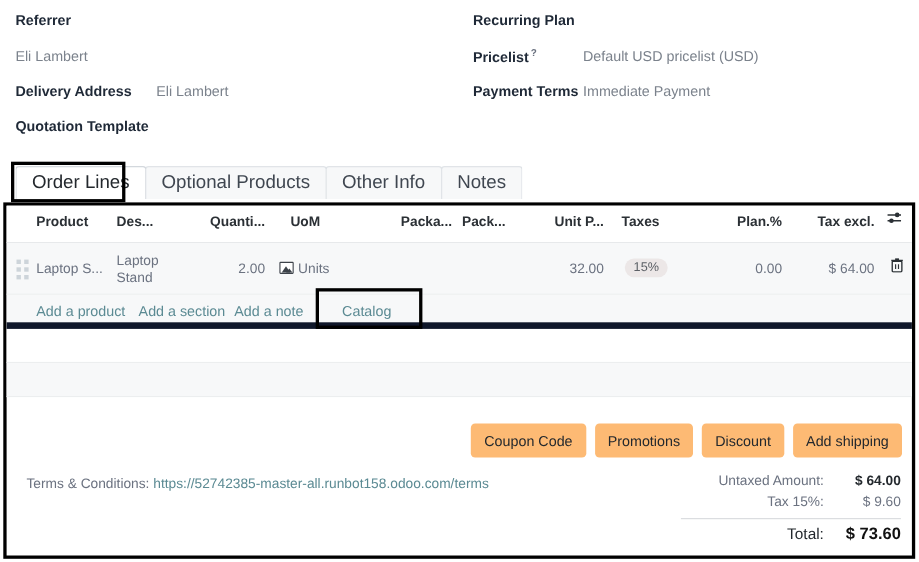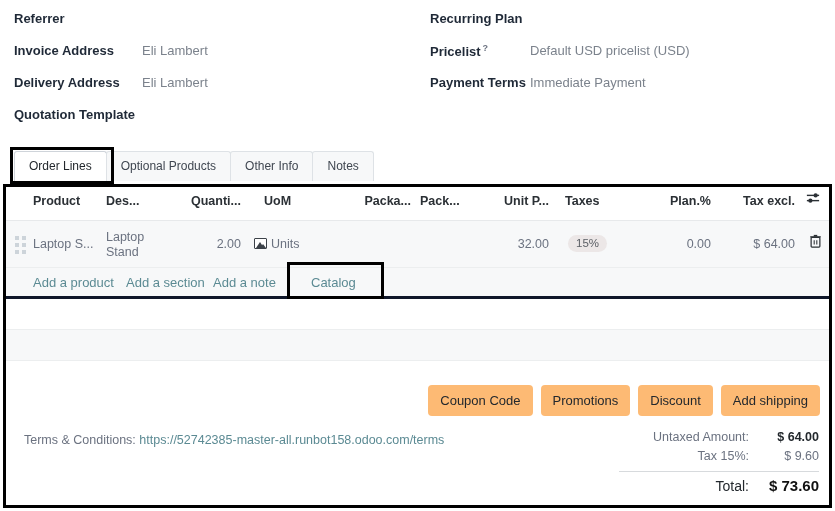--- a/index.html
+++ b/index.html
@@ -24,21 +24,21 @@
     padding-top: 3px; white-space: nowrap;
   }
   .col-left .f-label  { width: 128px; }
   .col-right .f-label { width: 100px; }
   .f-value { font-size: 13px; color: #7b828c; padding-top: 3px; white-space: nowrap; }
   .help-q { font-size: 9px; color: #6b7280; vertical-align: super; margin-left: 2px; font-weight: bold; }
 
   
   .tabs { position: absolute; left: 14px; top: 151px; display: flex; align-items: flex-end; }
   .tab {
-    font-size: 12px; color: #3f4650;
+    font-size: 17px; color: #3f4650;
     padding: 6px 14px 7px 14px;
     border: 1px solid #dee2e6; border-bottom: none;
     background: #f7f8f9;
     margin-right: -1px;
     border-radius: 3px 3px 0 0;
     line-height: 16px;
   }
   .tab.active { background: #ffffff; color: #23282d; border-color: #cfd4da; }
   .tab-annot {
     position: absolute; left: 10px; top: 147px;
@@ -91,21 +91,21 @@
   .uom-icon:after {
     content: ""; position: absolute; right: 0px; bottom: 0;
     border-left: 3px solid transparent; border-right: 3px solid transparent;
     border-bottom: 4px solid #3c4249;
   }
   .trash-icon { position: absolute; right: 7px; top: 13px; width: 13px; cursor: pointer; }
 
   
   .add-row {
     position: relative; height: 31px; background: #f7f8f9;
-    border-bottom: 3px solid #0f172a;
+    border-bottom: 6px solid #0f172a;
   }
   .add-link {
     position: absolute; top: 7px; font-size: 13px; color: #5b8a93;
     white-space: nowrap; cursor: pointer;
   }
   .catalog-annot {
     position: absolute; left: 281px; top: -6px;
     width: 97px; height: 37px; border: 3px solid #000; pointer-events: none;
   }
   .filler { height: 31px; background: #fff; border-bottom: 1px solid #eceeef; }
@@ -139,21 +139,20 @@
 <div class="page">
 
   <div class="form-area">
 
     <div class="form-col col-left">
       <div class="f-row">
         <div class="f-label">Referrer</div>
         <div class="f-value"></div>
       </div>
       <div class="f-row">
-        <div class="f-label">Invoice Address</div>
         <div class="f-value">Eli Lambert</div>
       </div>
       <div class="f-row">
         <div class="f-label">Delivery Address</div>
         <div class="f-value">Eli Lambert</div>
       </div>
       <div class="f-row">
         <div class="f-label">Quotation Template</div>
         <div class="f-value"></div>
       </div>

